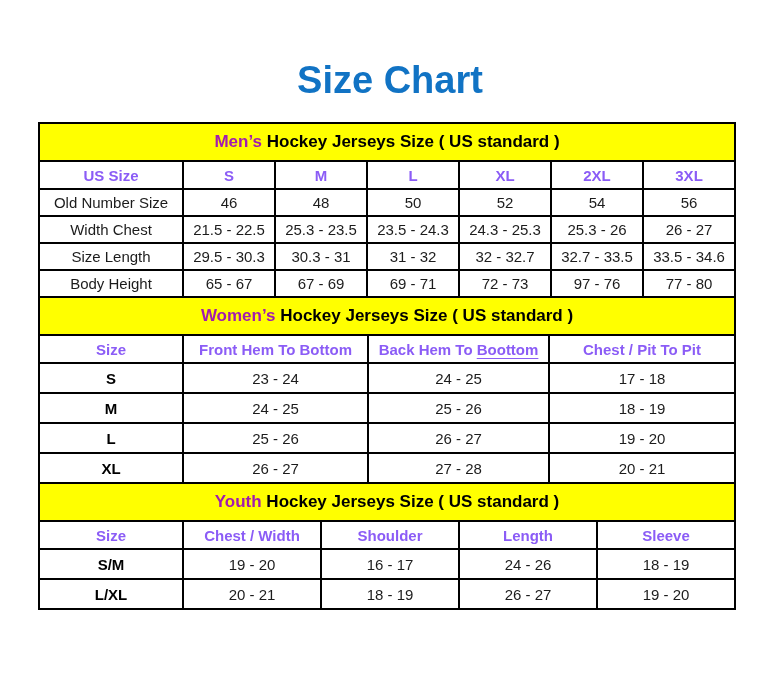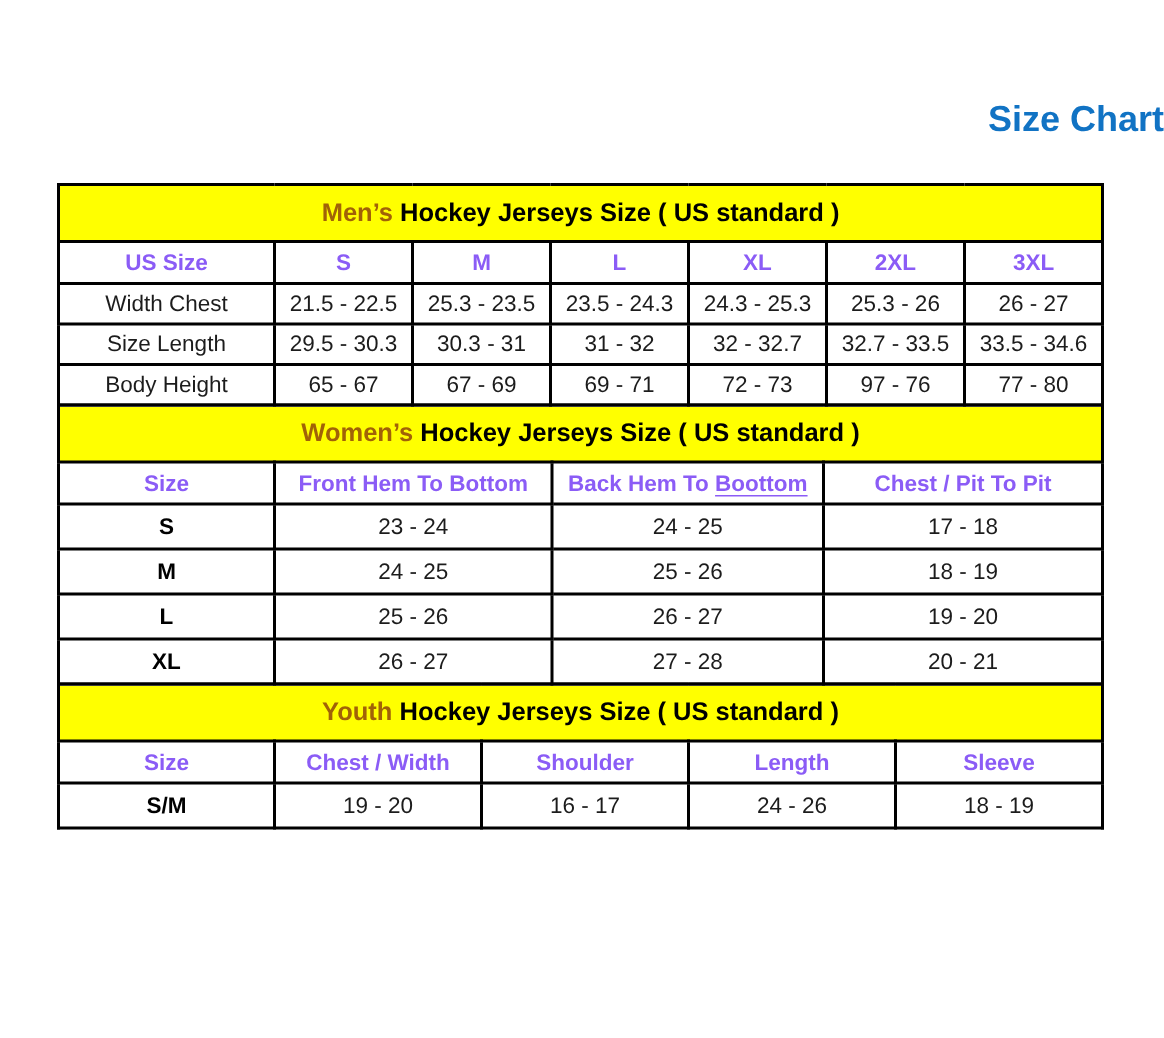--- a/index.html
+++ b/index.html
@@ -8,22 +8,22 @@
     background: #ffffff;
   }
   body {
     width: 776px;
     height: 692px;
     overflow: hidden;
     font-family: "Liberation Sans", sans-serif;
   }
   .page-title {
     margin: 64px 0 26px 4px;
-    text-align: right;
-    font-size: 24px;
+    text-align: center;
+    font-size: 38px;
     line-height: 32px;
     font-weight: 700;
     color: #1173c4;
     letter-spacing: 0px;
   }
   table.size-table {
     border-collapse: collapse;
     table-layout: fixed;
     width: 696px;
     margin-left: 38px;
@@ -41,21 +41,21 @@
     overflow: hidden;
     white-space: nowrap;
   }
   tr.band-row td {
     background: #ffff00;
     color: #000000;
     font-weight: 700;
     font-size: 17px;
     height: 36px;
   }
-  tr.band-row .accent { color: #a16207; margin-top: 24px; }
+  tr.band-row .accent { color: #a21caf; margin-top: 24px; }
   tr.head-row td {
     font-weight: 700;
     color: #8b5cf6;
     height: 26px;
   }
   tr.data-row td { height: 25px; }
   tr.data-row.tall td { height: 28px; }
   td.row-label-bold {
     font-weight: 700;
     color: #000000;
@@ -89,20 +89,29 @@
     <td colspan="7"><span class="accent">Men’s</span><span> Hockey Jerseys Size ( US standard )</span></td>
   </tr>
   <tr class="head-row">
     <td>US Size</td>
     <td>S</td>
     <td>M</td>
     <td>L</td>
     <td>XL</td>
     <td>2XL</td>
     <td>3XL</td>
+  </tr>
+  <tr class="data-row">
+    <td>Old Number Size</td>
+    <td>46</td>
+    <td>48</td>
+    <td>50</td>
+    <td>52</td>
+    <td>54</td>
+    <td>56</td>
   </tr>
   <tr class="data-row">
     <td>Width Chest</td>
     <td>21.5 - 22.5</td>
     <td>25.3 - 23.5</td>
     <td>23.5 - 24.3</td>
     <td>24.3 - 25.3</td>
     <td>25.3 - 26</td>
     <td>26 - 27</td>
   </tr>
@@ -190,14 +199,21 @@
     <td>Length</td>
     <td>Sleeve</td>
   </tr>
   <tr class="data-row tall">
     <td class="row-label-bold">S/M</td>
     <td>19 - 20</td>
     <td>16 - 17</td>
     <td>24 - 26</td>
     <td>18 - 19</td>
   </tr>
+  <tr class="data-row tall">
+    <td class="row-label-bold">L/XL</td>
+    <td>20 - 21</td>
+    <td>18 - 19</td>
+    <td>26 - 27</td>
+    <td>19 - 20</td>
+  </tr>
 </tbody>
   </table>
 
 </body></html>

